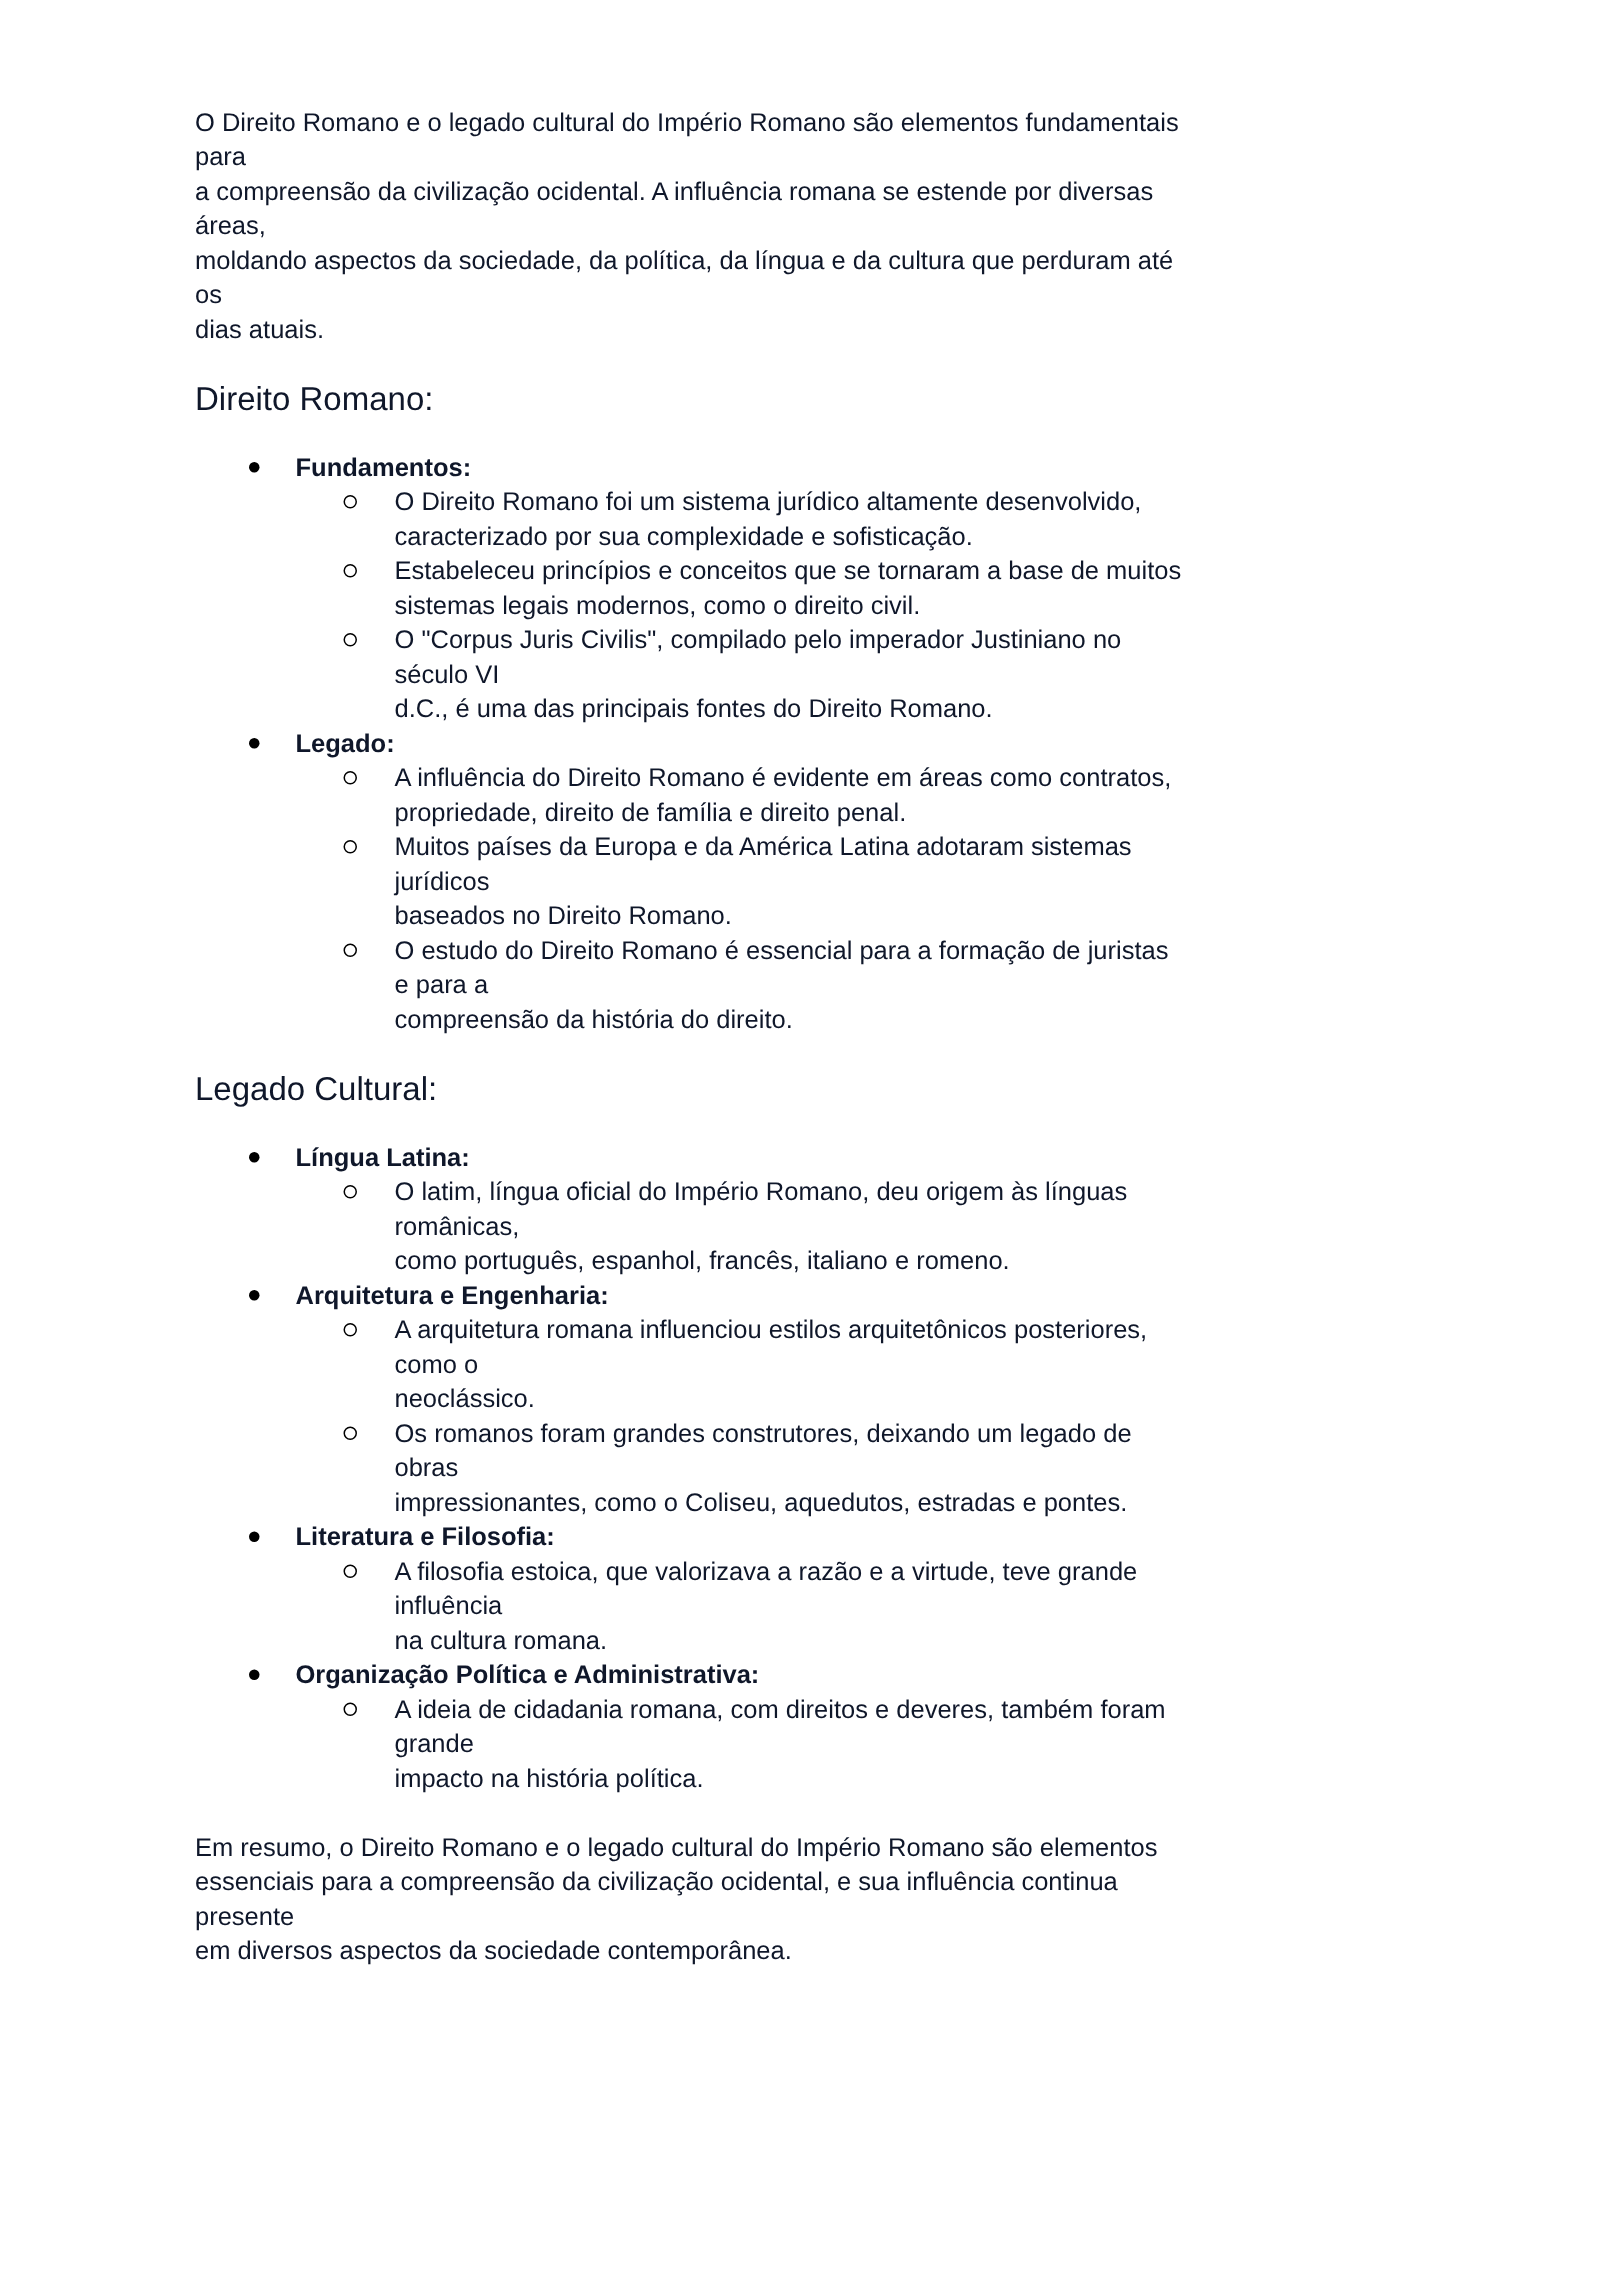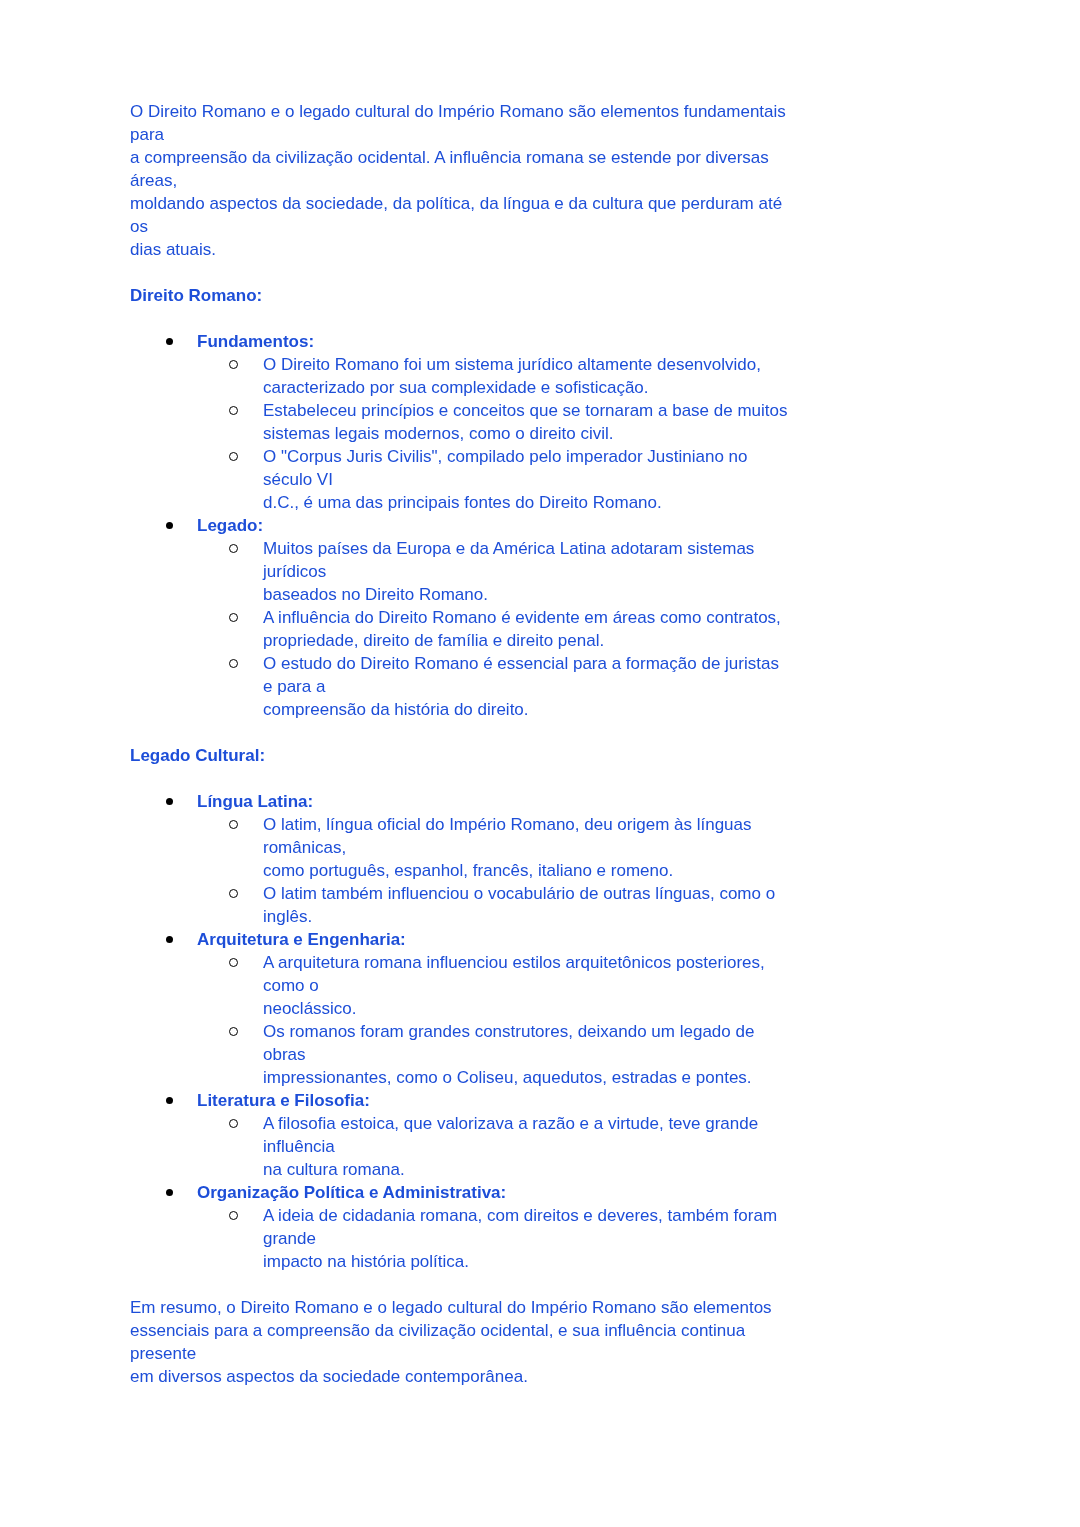--- a/index.html
+++ b/index.html
@@ -1,31 +1,31 @@
 <!DOCTYPE html>
 <html><head>
 <meta charset="utf-8">
 <style>
   html, body { margin: 0; padding: 0; background: #ffffff; }
   body { width: 1080px; height: 1527px; overflow: hidden; }
   .page {
     box-sizing: border-box;
     width: 888px; height: 1527px;
-    padding: 100px 100px 0 130px;
+    padding: 70px 100px 0 130px;
     font-family: "Liberation Sans", sans-serif;
     font-size: 17px;
     line-height: 23px;
-    color: #1d4ed8;
+    color: #0f172a;
     background: #ffffff;
   }
   .para { margin: 0 0 23px 0; }
   .para .txt { white-space: pre-line; }
   h2.heading {
-    font-size: 17px; line-height: 23px;
-    font-weight: 700;
+    font-size: 22px; line-height: 23px;
+    font-weight: 400;
     margin: 0 0 23px 0;
   }
   .list { margin: 0 0 23px 0; }
   .li1 { position: relative; padding-left: 67px; }
   .li1 .title { font-weight: 700; white-space: pre-line; }
   .b1 {
     position: absolute; left: 36px; top: 8px;
     width: 7px; height: 7px;
     background: #000000; border-radius: 50%;
   }
@@ -69,50 +69,46 @@
       <span class="b2"></span>
       <span class="txt">O "Corpus Juris Civilis", compilado pelo imperador Justiniano no século VI
 d.C., é uma das principais fontes do Direito Romano.</span>
     </div>
     <div class="li1">
       <span class="b1"></span>
       <span class="title">Legado:</span>
     </div>
     <div class="li2">
       <span class="b2"></span>
-      <span class="txt">Muitos países da Europa e da América Latina adotaram sistemas jurídicos
-baseados no Direito Romano.</span>
+      <span class="txt">A influência do Direito Romano é evidente em áreas como contratos,
+propriedade, direito de família e direito penal.</span>
     </div>
     <div class="li2">
       <span class="b2"></span>
-      <span class="txt">A influência do Direito Romano é evidente em áreas como contratos,
-propriedade, direito de família e direito penal.</span>
+      <span class="txt">Muitos países da Europa e da América Latina adotaram sistemas jurídicos
+baseados no Direito Romano.</span>
     </div>
     <div class="li2">
       <span class="b2"></span>
       <span class="txt">O estudo do Direito Romano é essencial para a formação de juristas e para a
 compreensão da história do direito.</span>
     </div>
   </div>
 
   <h2 class="heading">Legado Cultural:</h2>
 
   <div class="list">
     <div class="li1">
       <span class="b1"></span>
       <span class="title">Língua Latina:</span>
     </div>
     <div class="li2">
       <span class="b2"></span>
       <span class="txt">O latim, língua oficial do Império Romano, deu origem às línguas românicas,
 como português, espanhol, francês, italiano e romeno.</span>
-    </div>
-    <div class="li2">
-      <span class="b2"></span>
-      <span class="txt">O latim também influenciou o vocabulário de outras línguas, como o inglês.</span>
     </div>
     <div class="li1">
       <span class="b1"></span>
       <span class="title">Arquitetura e Engenharia:</span>
     </div>
     <div class="li2">
       <span class="b2"></span>
       <span class="txt">A arquitetura romana influenciou estilos arquitetônicos posteriores, como o
 neoclássico.</span>
     </div>

